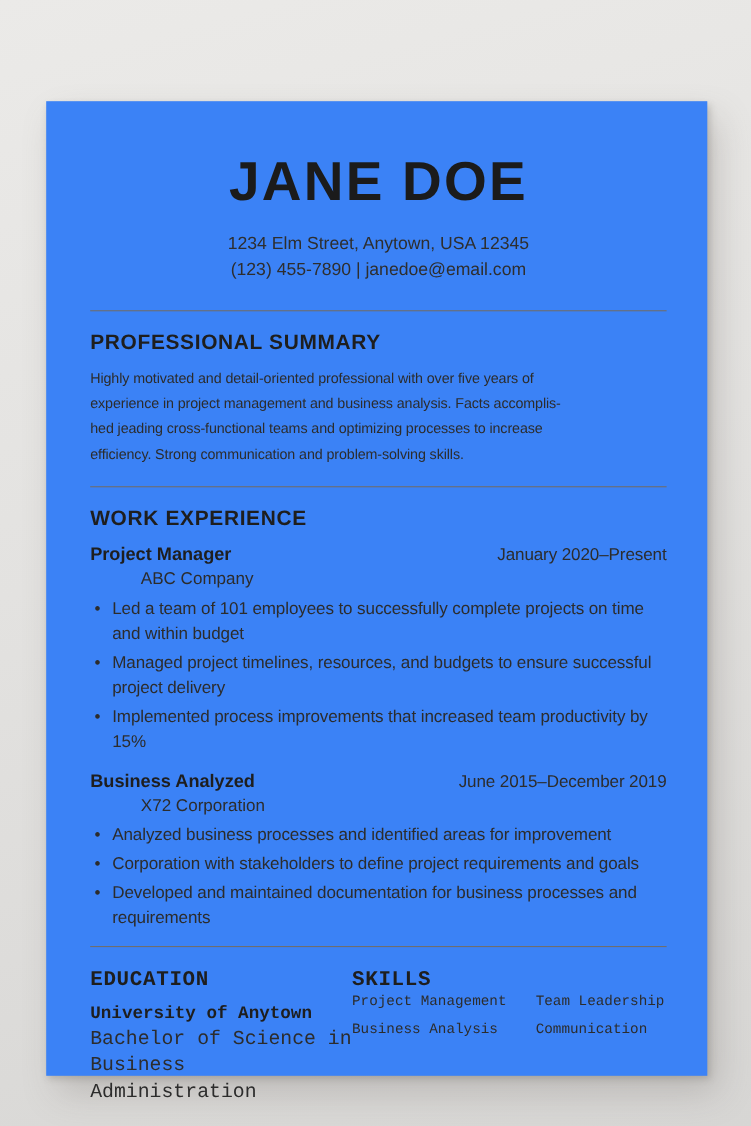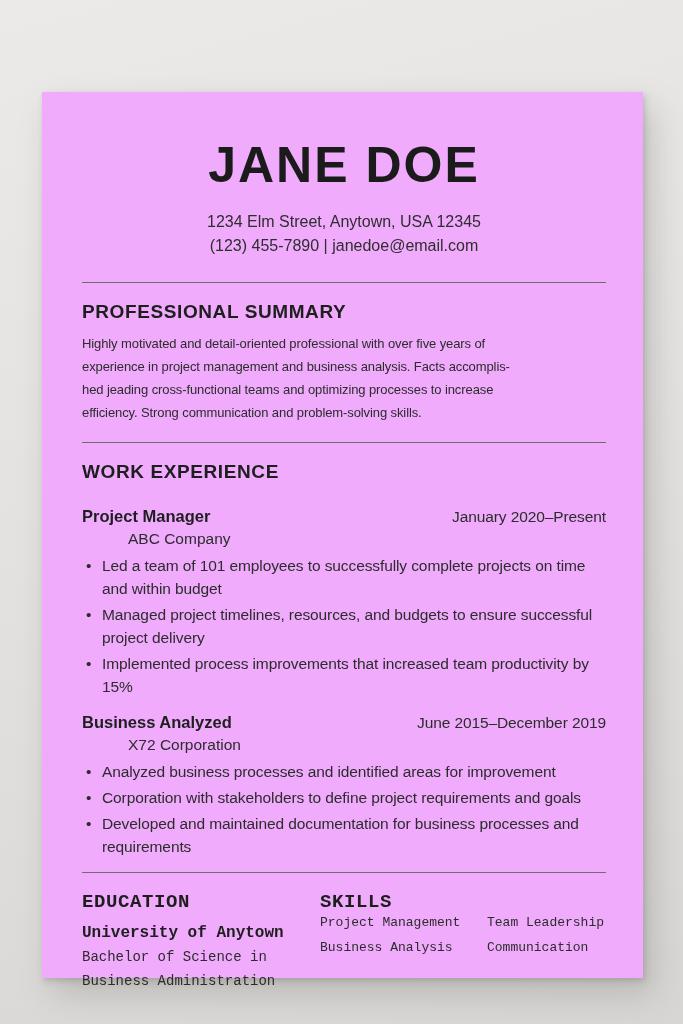--- a/index.html
+++ b/index.html
@@ -9,21 +9,21 @@
     overflow: hidden;
   }
   body {
     background: linear-gradient(165deg, #ebeae8 0%, #e3e2e0 45%, #d7d6d4 100%);
     position: relative;
   }
   .paper {
     position: absolute;
     left: 42px; top: 92px;
     width: 601px; height: 886px;
-    background: #f0abfc;
+    background: #3b82f6;
     box-shadow: 2px 3px 6px rgba(110,105,100,0.30), 10px 16px 30px rgba(110,105,100,0.28);
     padding: 48px 37px 0 40px;
     color: #2c2c2c;
   }
   .name {
     text-align: center;
     font-size: 50px;
     font-weight: bold;
     letter-spacing: 2px;
     line-height: 1;
@@ -52,21 +52,21 @@
     margin-top: 9px;
     font-size: 13px;
     line-height: 23px;
     letter-spacing: -0.1px;
   }
   .summary-text .line { white-space: nowrap; }
   .job-header {
     display: flex;
     justify-content: space-between;
     align-items: baseline;
-    margin-top: 24px;
+    margin-top: 12px;
   }
   .job-header.second { margin-top: 15px; }
   .job-title {
     font-size: 16.5px;
     font-weight: bold;
     color: #1e1e1e;
   }
   .job-dates {
     font-size: 15.5px;
     letter-spacing: -0.1px;
@@ -105,21 +105,21 @@
   .col-education { width: 238px; }
   .col-skills { flex: 1; }
   .school-name {
     margin-top: 9px;
     font-size: 16px;
     font-weight: bold;
     line-height: 23px;
     color: #1e1e1e;
   }
   .degree-line {
-    font-size: 14px;
+    font-size: 18px;
     line-height: 24px;
   }
   .skills-grid {
     margin-top: 2px;
     display: grid;
     grid-template-columns: 167px auto;
     grid-auto-rows: 25px;
     font-size: 13px;
   }
 </style>

